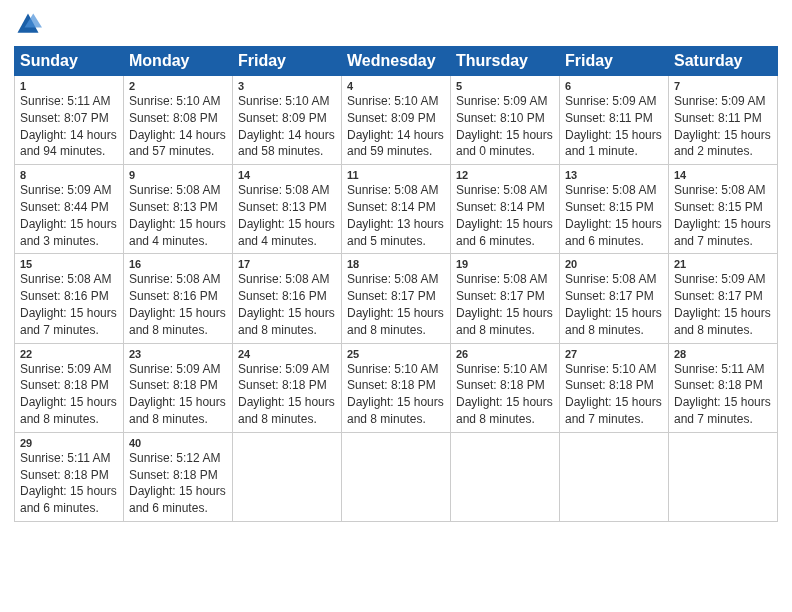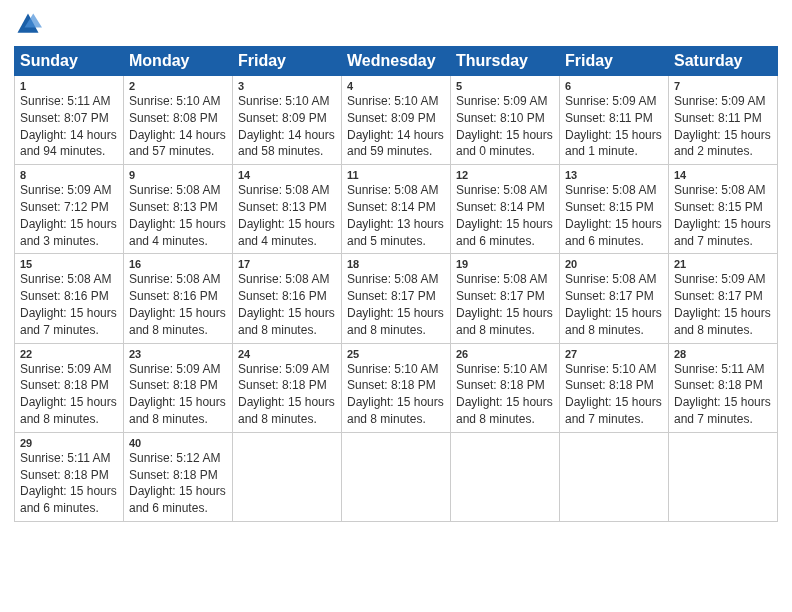--- a/index.html
+++ b/index.html
@@ -182,21 +182,21 @@
           <span>Sunset: 8:11 PM</span><br>
           <span>Daylight: 15 hours and 2 minutes.</span>
         </div>
       </td>
         </tr>
         <tr>
           <td>
         <span class="day-num">8</span>
         <div class="day-info">
           <span>Sunrise: 5:09 AM</span><br>
-          <span>Sunset: 7:12 PM</span><br>
+          <span>Sunset: 8:44 PM</span><br>
           <span>Daylight: 15 hours and 3 minutes.</span>
         </div>
       </td>
           <td>
         <span class="day-num">9</span>
         <div class="day-info">
           <span>Sunrise: 5:08 AM</span><br>
           <span>Sunset: 8:13 PM</span><br>
           <span>Daylight: 15 hours and 4 minutes.</span>
         </div>

